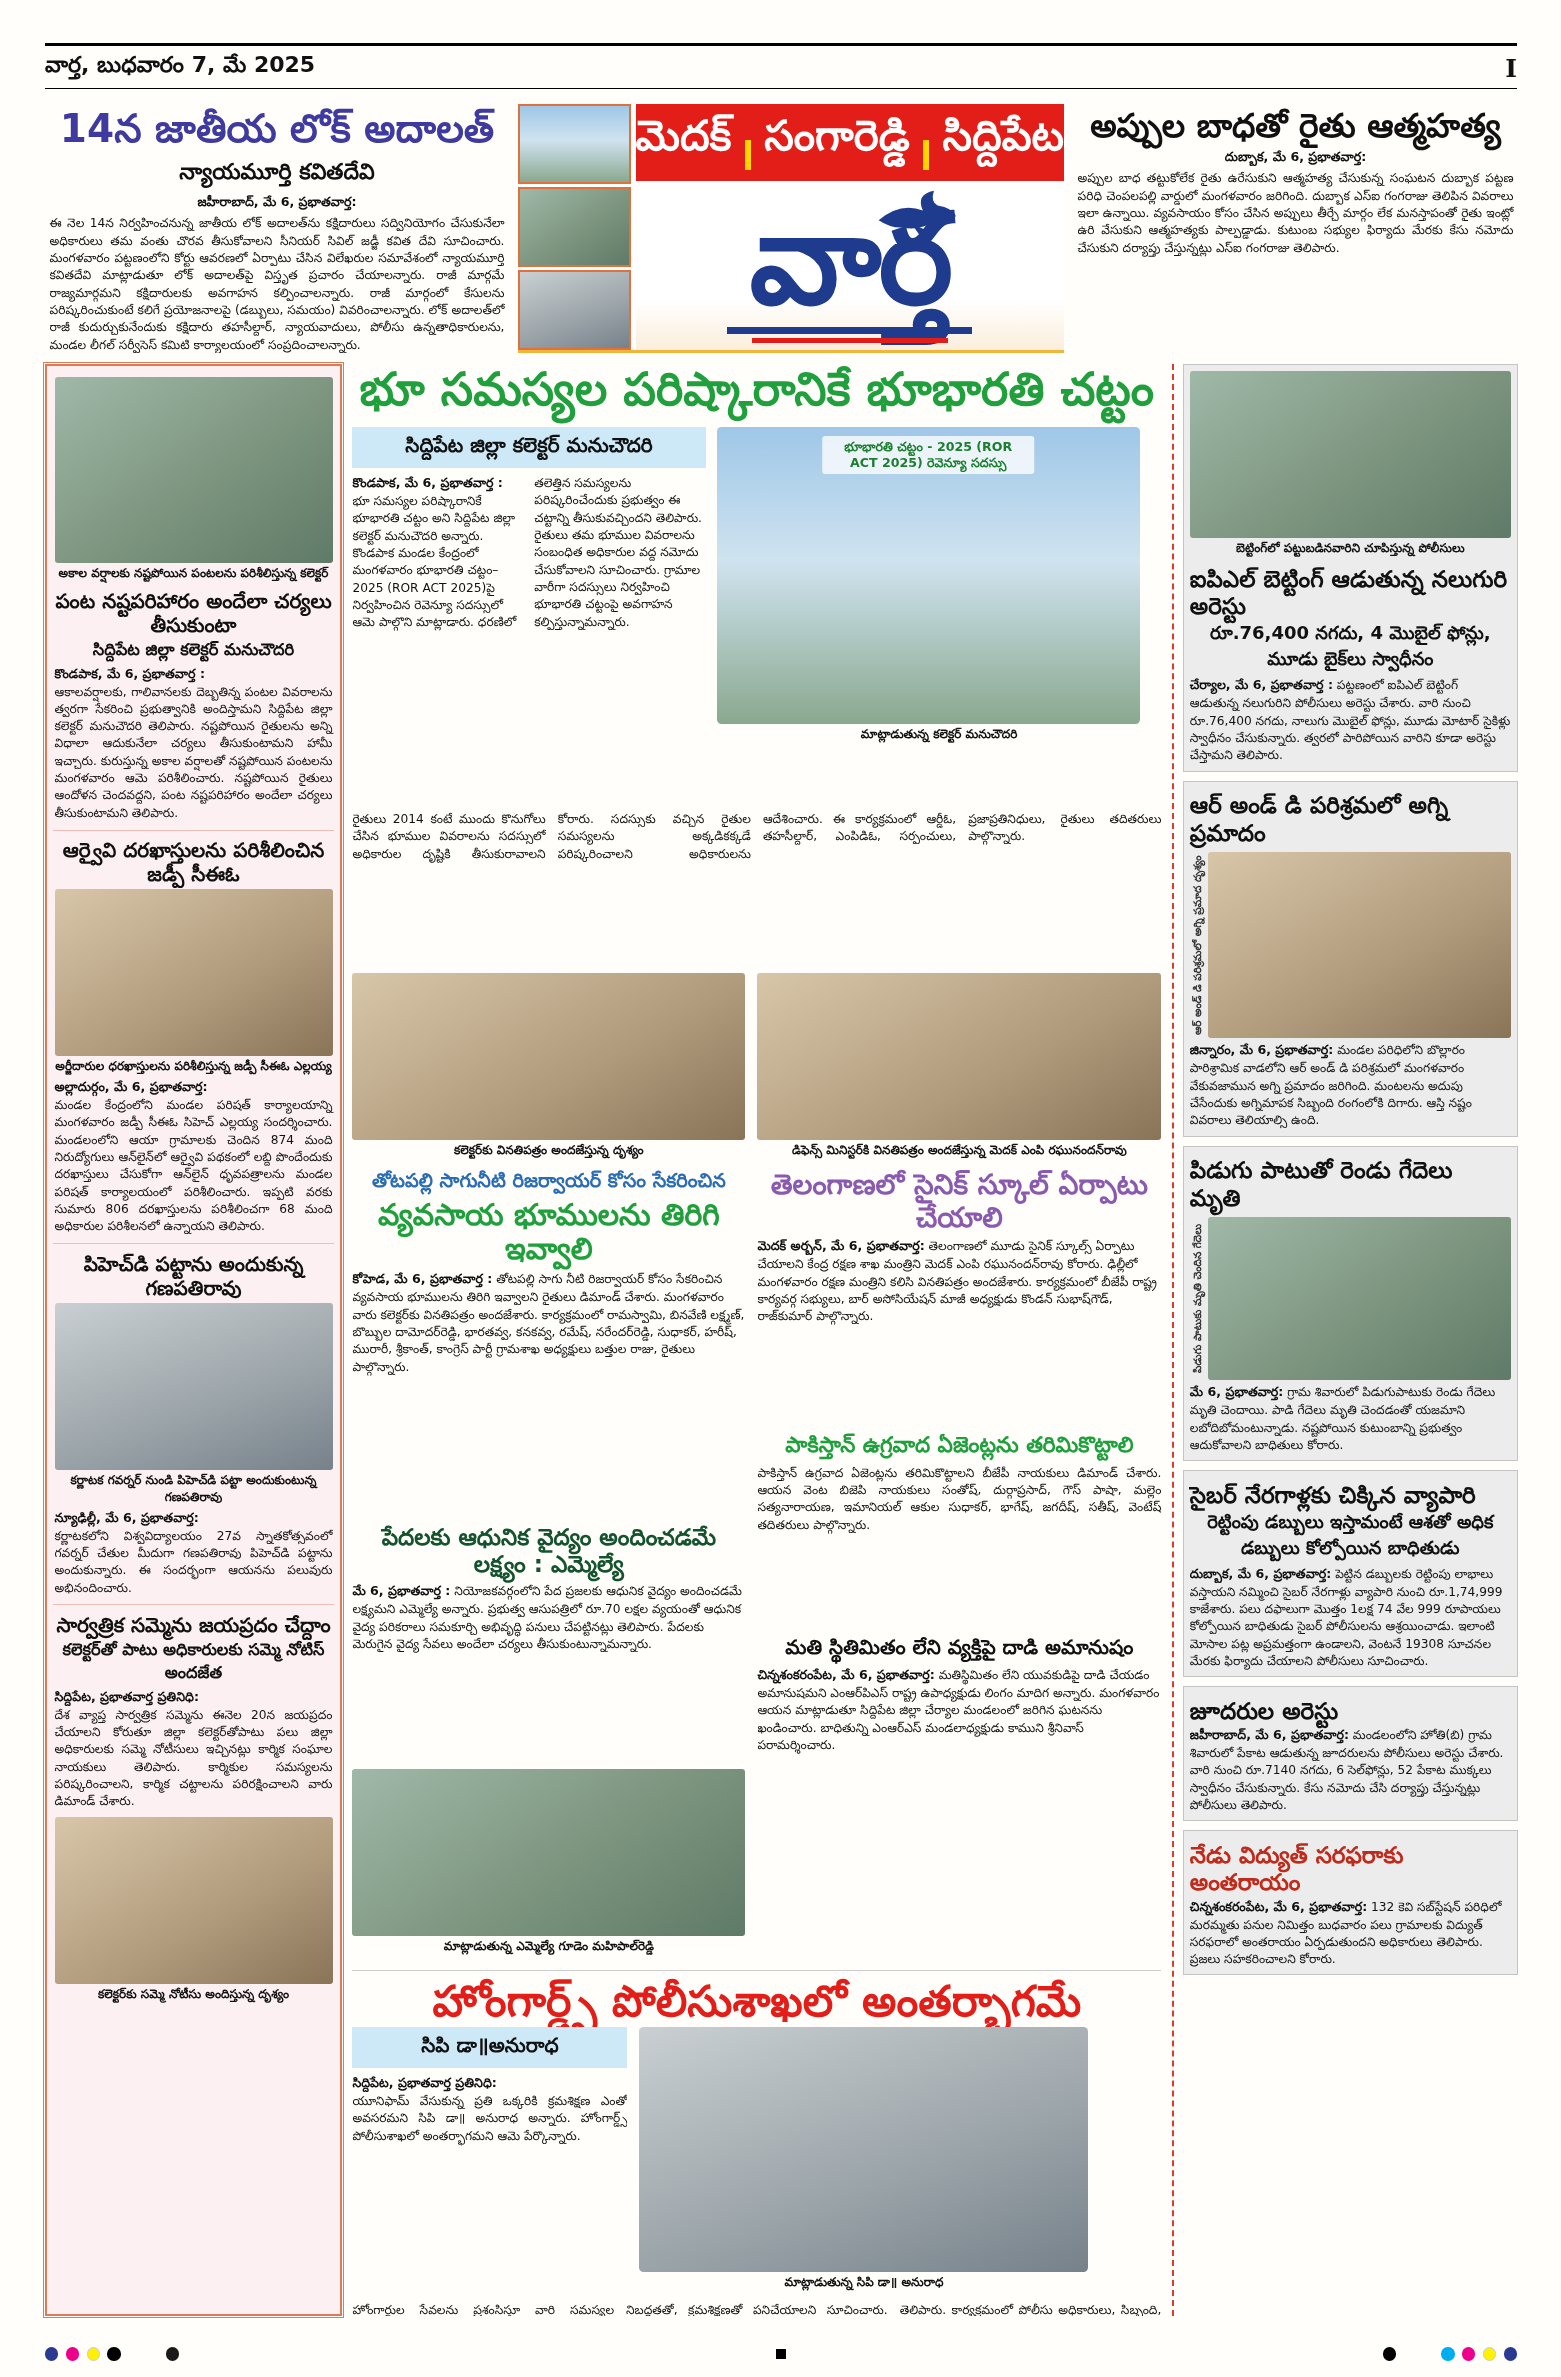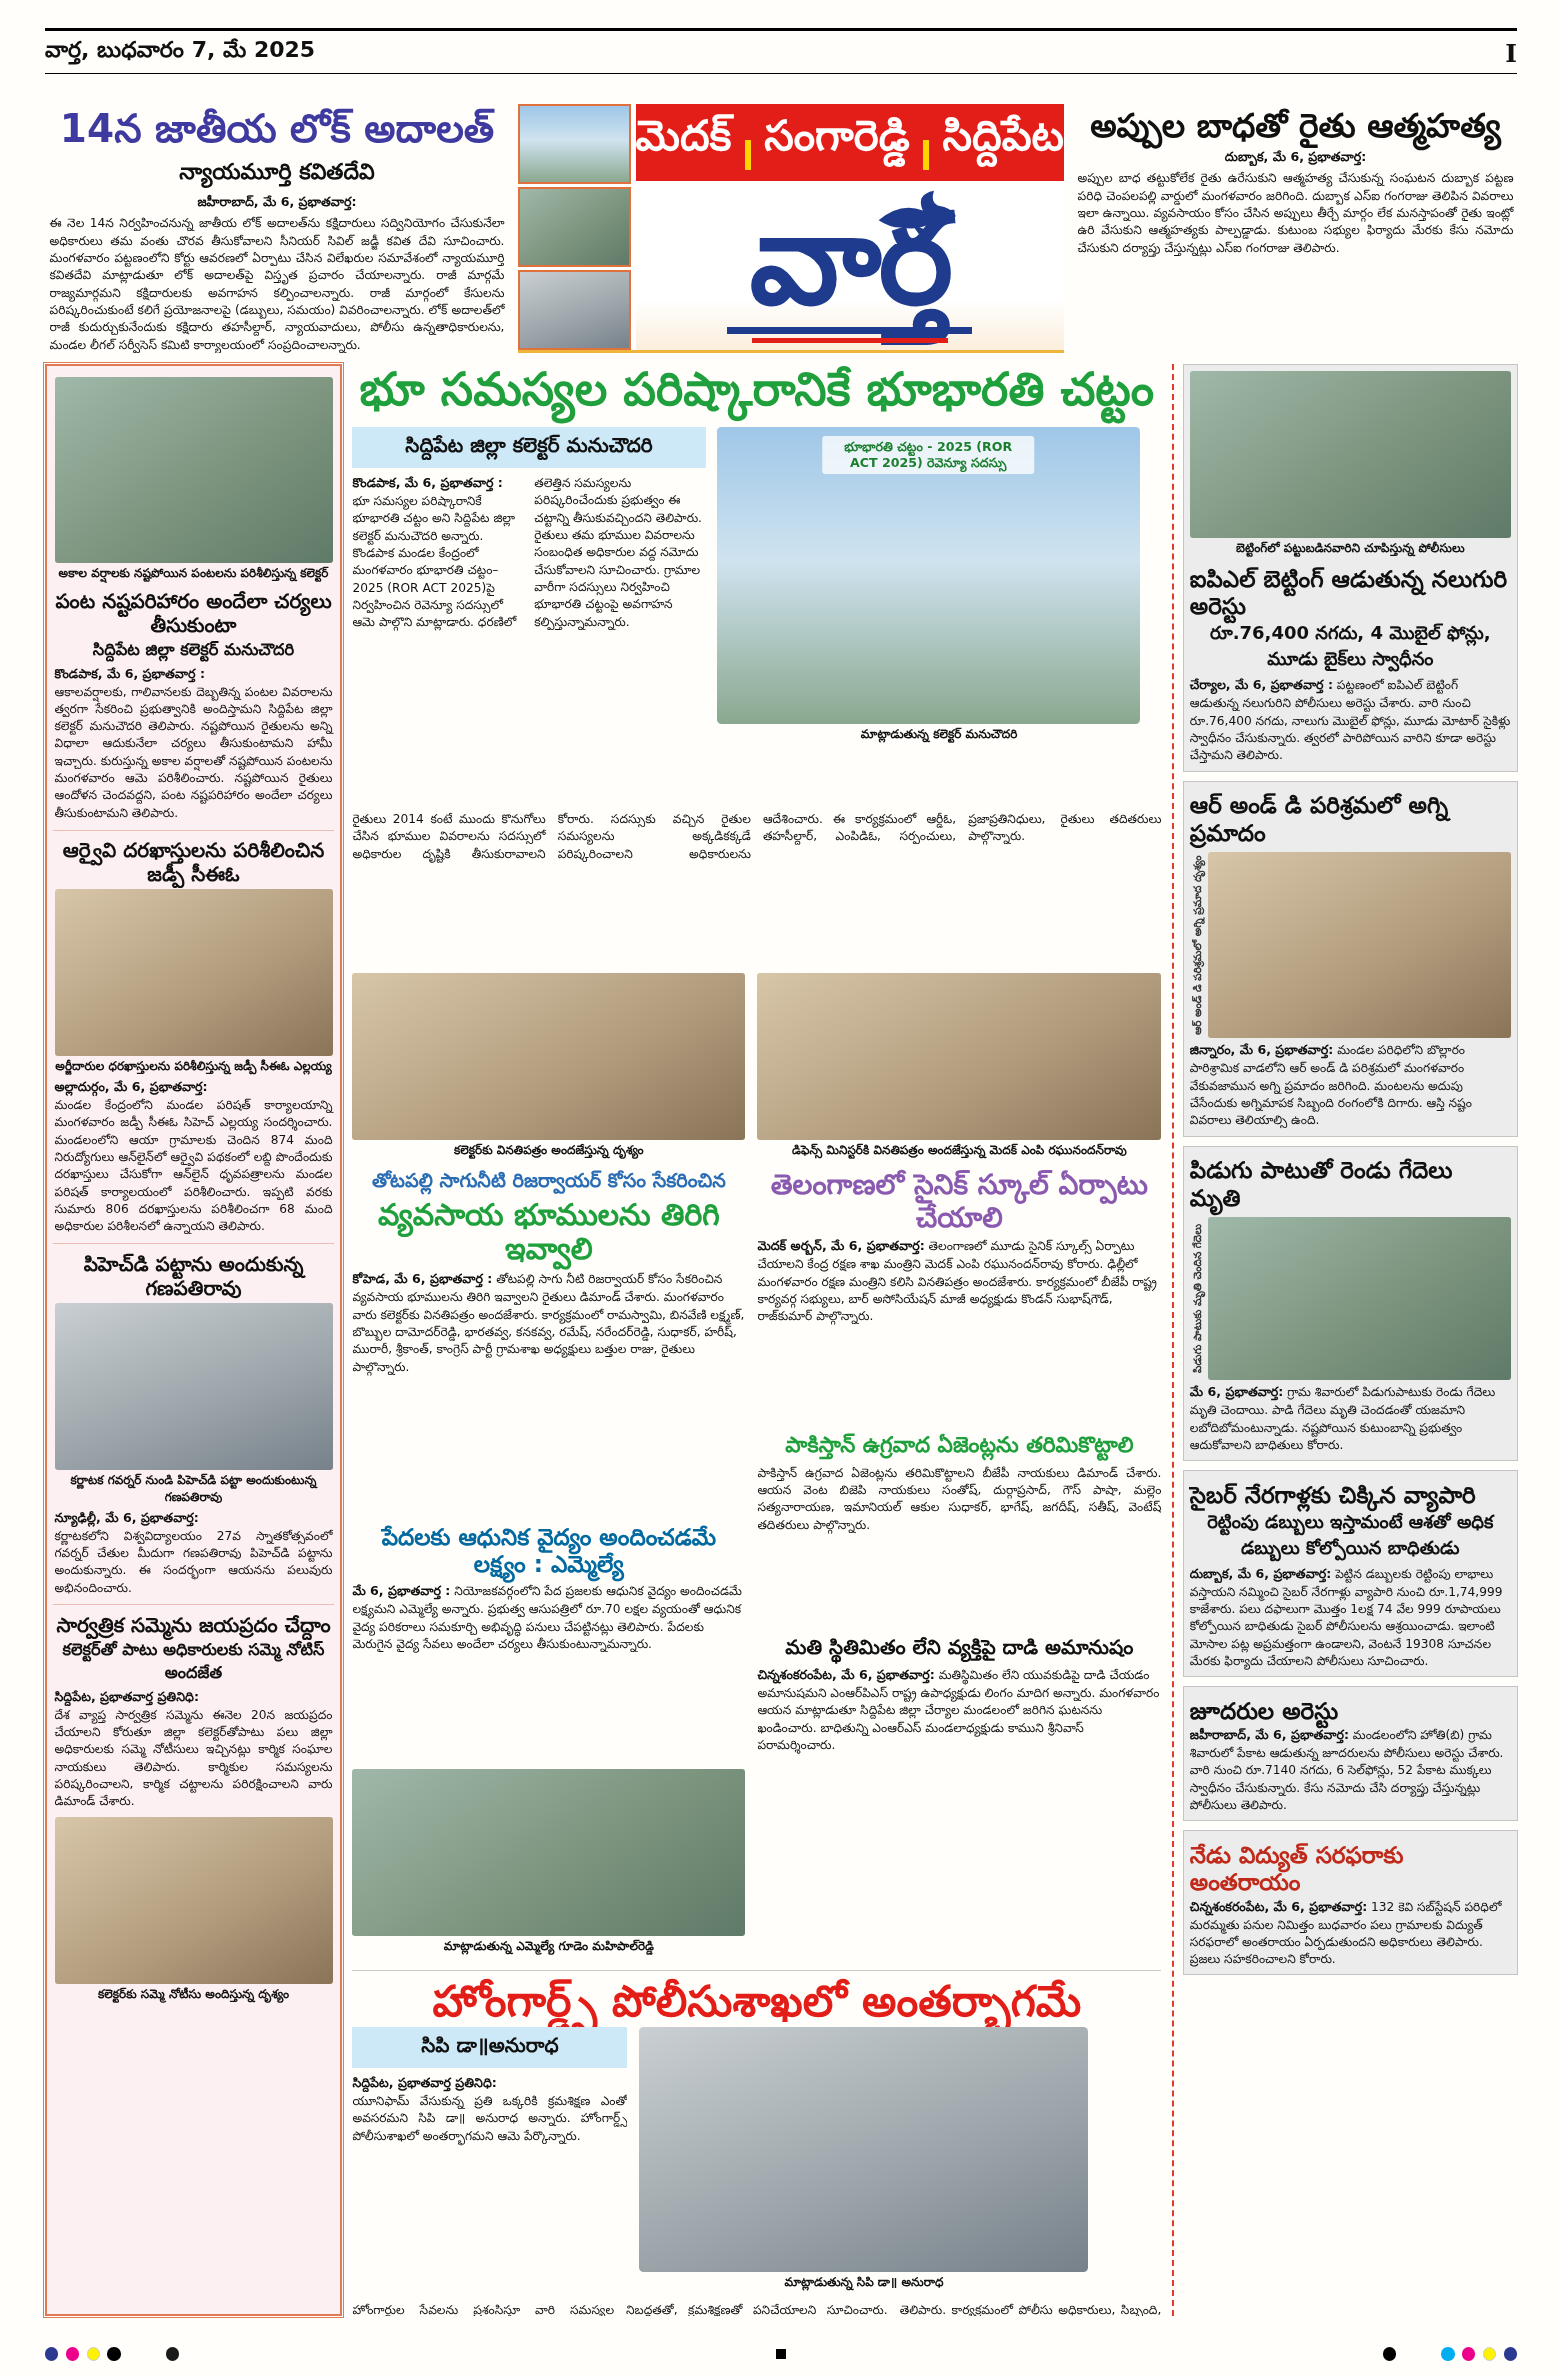--- a/index.html
+++ b/index.html
@@ -1,20 +1,20 @@
 <!DOCTYPE html>
 <html style="font-size:12px"><head>
 <meta charset="utf-8">
 <style>
   * { margin:0; padding:0; box-sizing:border-box; }
   body { background:#d8d8d8; font-family:"DejaVu Sans", sans-serif; }
   .page { position:relative; width:1562px; height:2377px; margin:0 auto; background:#fffefa; color:#111; overflow:hidden; }
 
   
-  .topbar { position:absolute; top:28px; left:45px; right:45px; border-top:3px solid #000; padding-top:6px; }
+  .topbar { position:absolute; top:43px; left:45px; right:45px; border-top:3px solid #000; padding-top:6px; }
   .topbar-row { display:flex; justify-content:space-between; align-items:flex-end; padding-bottom:4.5px; border-bottom:1.5px solid #000; }
   .topbar-title { font-size:22px; font-weight:700; }
   .topbar-page { font-size:25px; font-weight:700; font-family:"DejaVu Serif", serif; }
 
   
   .headerband { position:absolute; top:104px; left:45px; width:1473px; height:249px; display:grid; grid-template-columns:464px 546px 445px; gap:9px; }
   .h-article { padding:3px 4.5px; overflow:hidden; }
   .h-headline { text-align:center; font-weight:700; line-height:1.15; }
   .h-left .h-headline { color:#3f3aa0; font-size:39px; }
   .h-sub { text-align:center; font-weight:700; font-size:22px; margin-top:7px; }
@@ -63,21 +63,21 @@
   .st-cols { column-count:2; column-gap:10.4px; }
   .st-photo-wrap { width:472px; }
   .photo-main { width:423px; height:297px; border-radius:4.5px; position:relative; overflow:hidden; }
   .banner { position:absolute; top:9px; left:50%; transform:translateX(-50%); background:rgba(255,255,255,.78); color:#1b7f2e; font-weight:700; font-size:12.6px; text-align:center; padding:3px 10.4px; border-radius:3px; line-height:1.3; }
   .body-cont { column-count:4; column-gap:12px; margin:9px 0 10.4px; height:152px; overflow:hidden; }
 
   .center-split { display:flex; gap:12px; }
   .cL { width:393px; } .cR { width:404px; }
   .kicker { color:#2a6db5; font-weight:700; font-size:19.3px; text-align:center; margin:6px 0 1.5px; }
   .green-h { color:#1fa03c; font-weight:800; font-size:30px; text-align:center; line-height:1.15; margin-bottom:4.5px; }
-  .pink-h { color:#0369a1; font-weight:800; font-size:23px; text-align:center; line-height:1.2; margin:7.4px 0 4.5px; }
+  .pink-h { color:#14532d; font-weight:800; font-size:23px; text-align:center; line-height:1.2; margin:7.4px 0 4.5px; }
   .purple-h { color:#8a5ab0; font-weight:800; font-size:28px; text-align:center; line-height:1.15; margin:6px 0 4.5px; }
   .sub-green { color:#1fa03c; font-weight:800; font-size:21.5px; text-align:center; margin:7.4px 0 3px; }
   .sub-black { color:#111; font-weight:800; font-size:20px; text-align:center; margin:7.4px 0 3px; }
   .clip { overflow:hidden; }
 
   
   .bottom-story { margin-top:10.4px; border-top:1.5px solid #ccc; padding-top:7.4px; }
   .red-h { color:#e31e18; font-weight:800; font-size:43px; text-align:center; line-height:1.1; margin-bottom:1px; }
   .bs-row { display:flex; gap:12px; }
   .bs-left { width:275px; }

